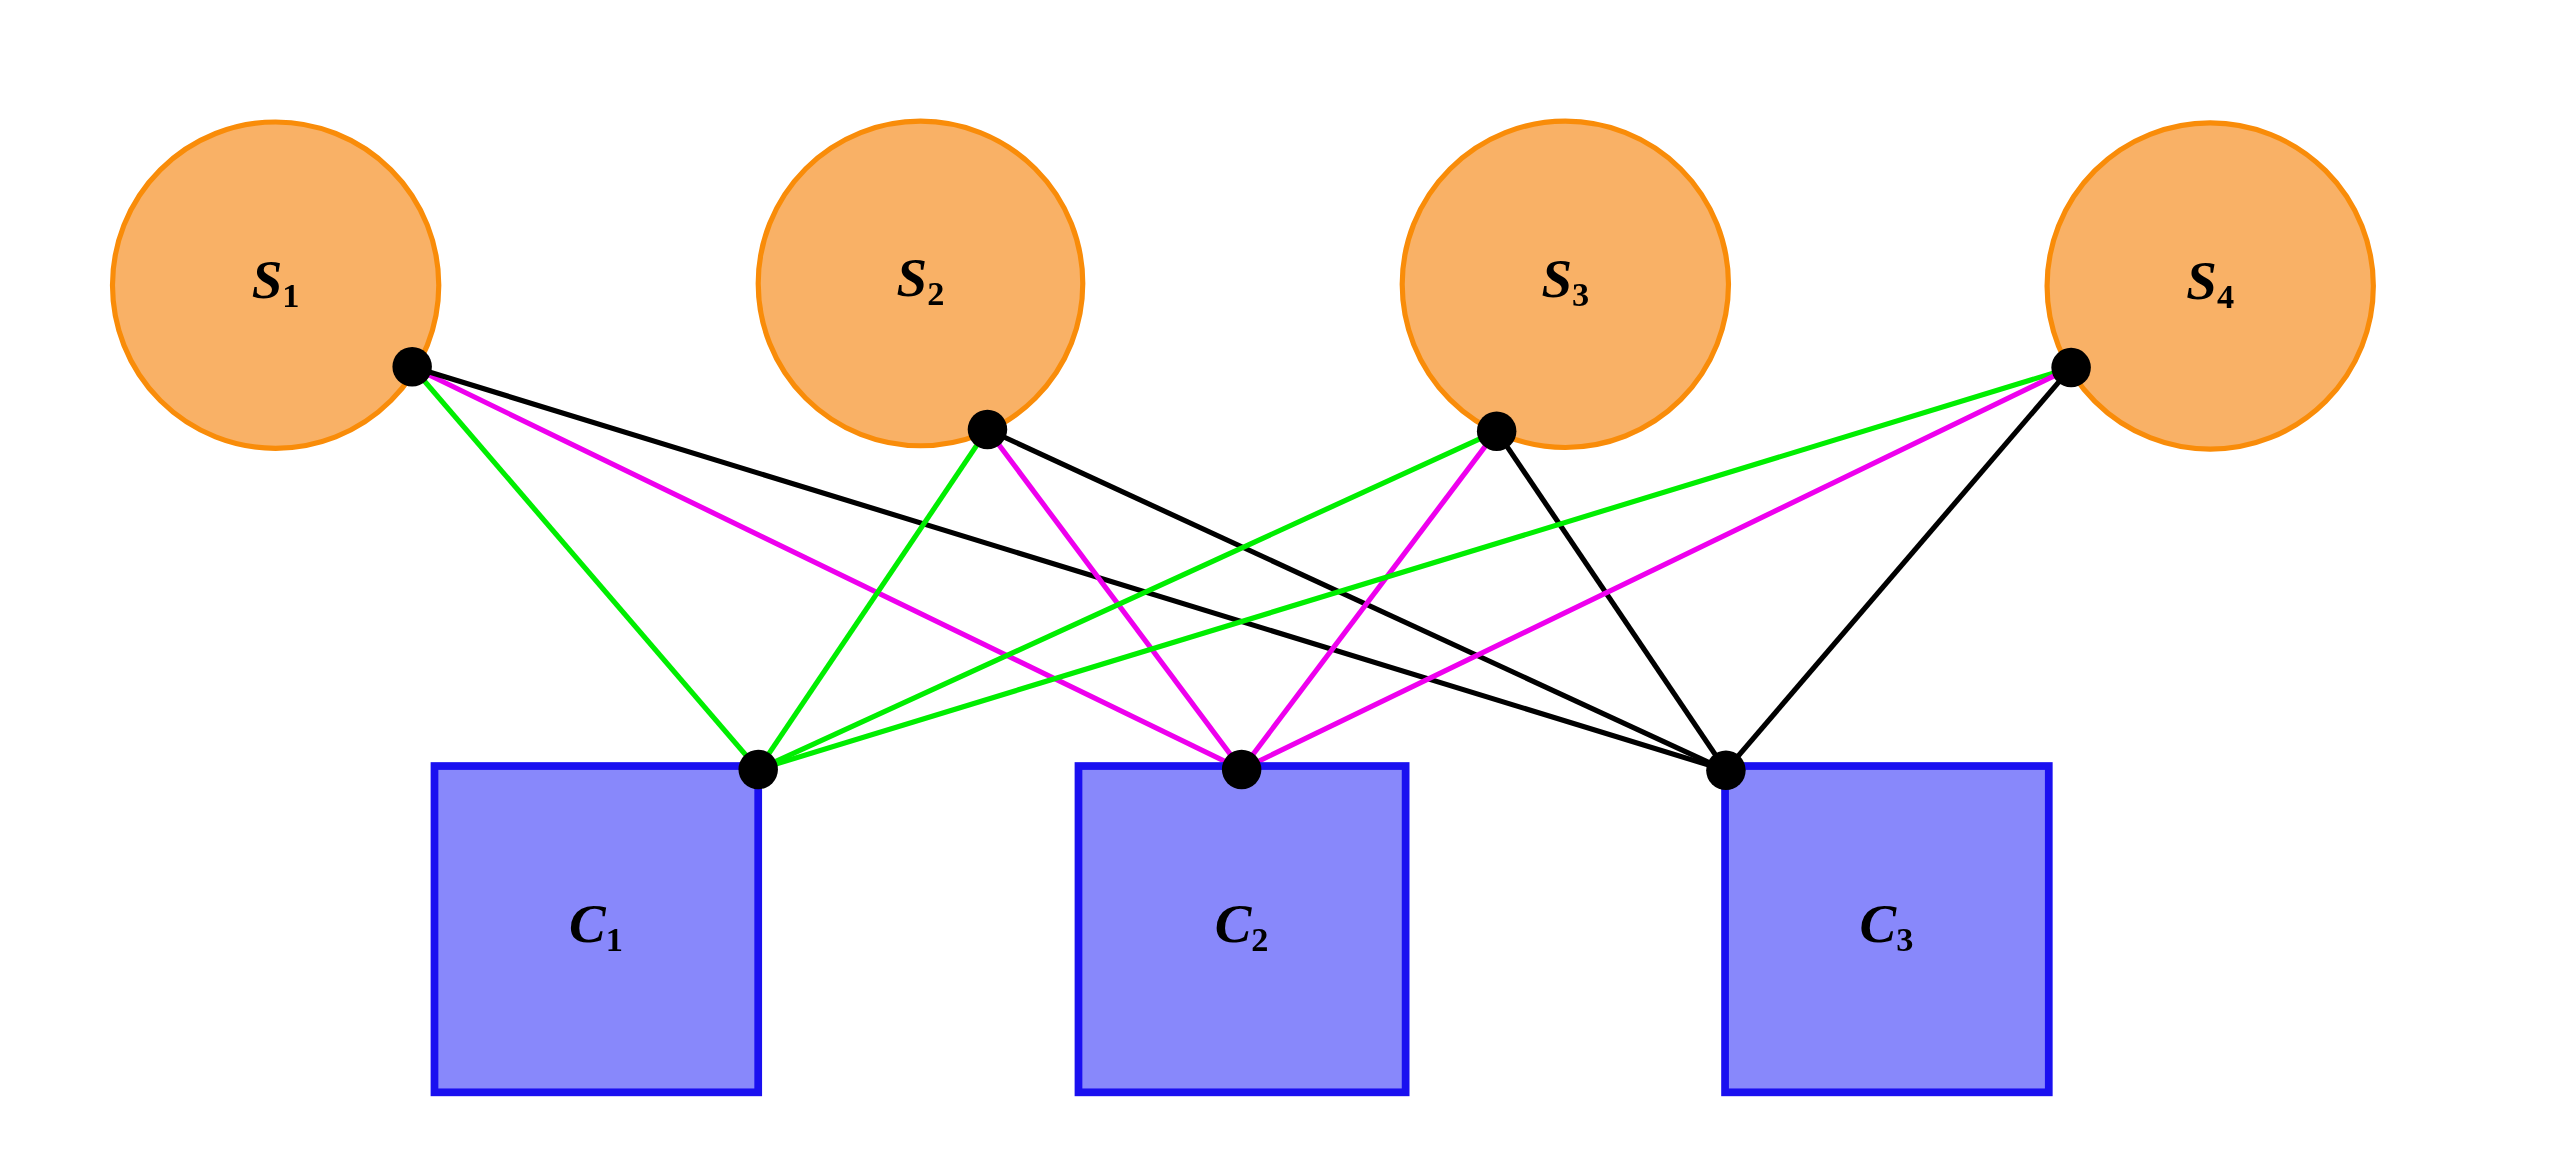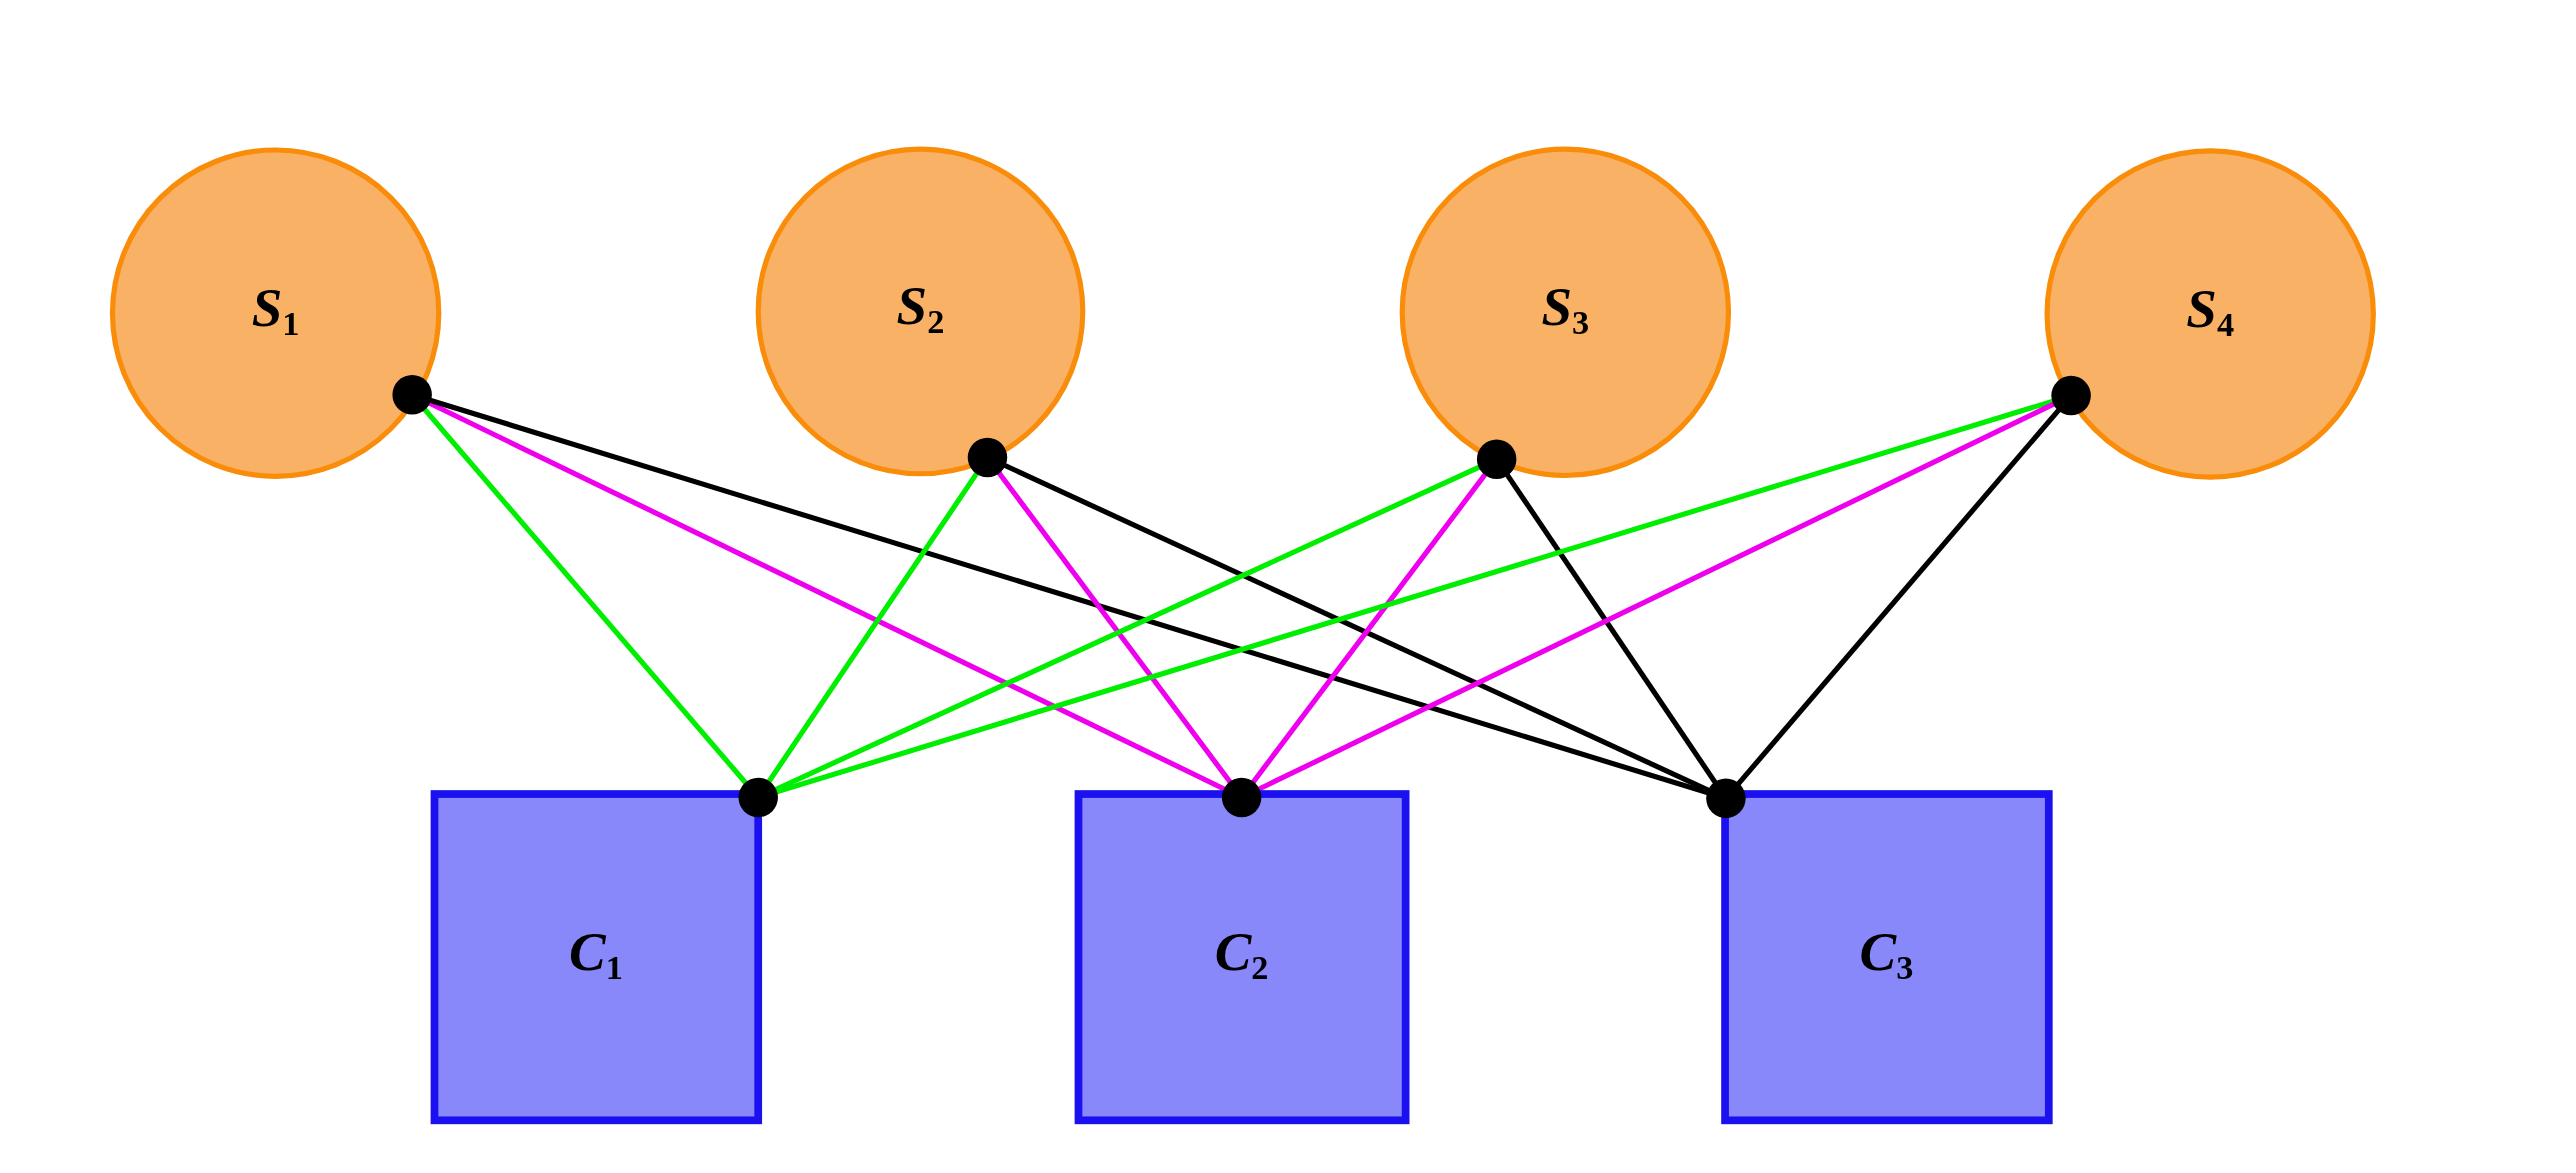--- a/index.html
+++ b/index.html
@@ -11,21 +11,20 @@
     width: 2576px;
     height: 1174px;
     overflow: hidden;
     font-family: "Liberation Serif", "DejaVu Serif", serif;
   }
   #diagram-root {
     position: relative;
     width: 2576px;
     height: 1136px;
     background: #ffffff;
-    margin-top: 28px;
   }
   svg#graph-canvas {
     display: block;
     width: 2576px;
     height: 1174px;
   }
   .node-label {
     font-family: "Liberation Serif", "DejaVu Serif", serif;
     font-style: italic;
     font-weight: 700;

